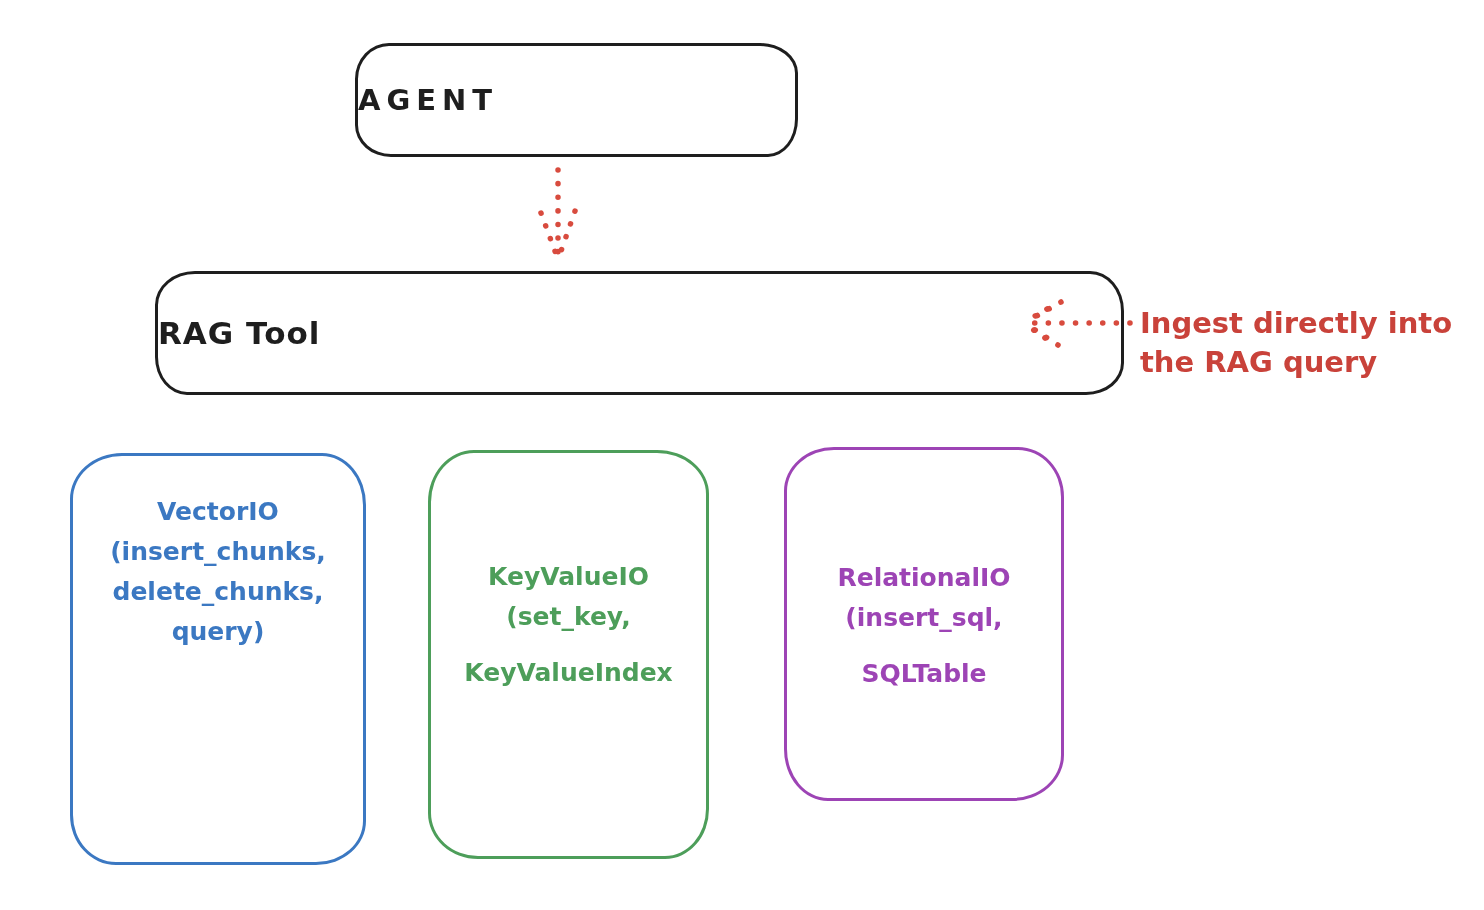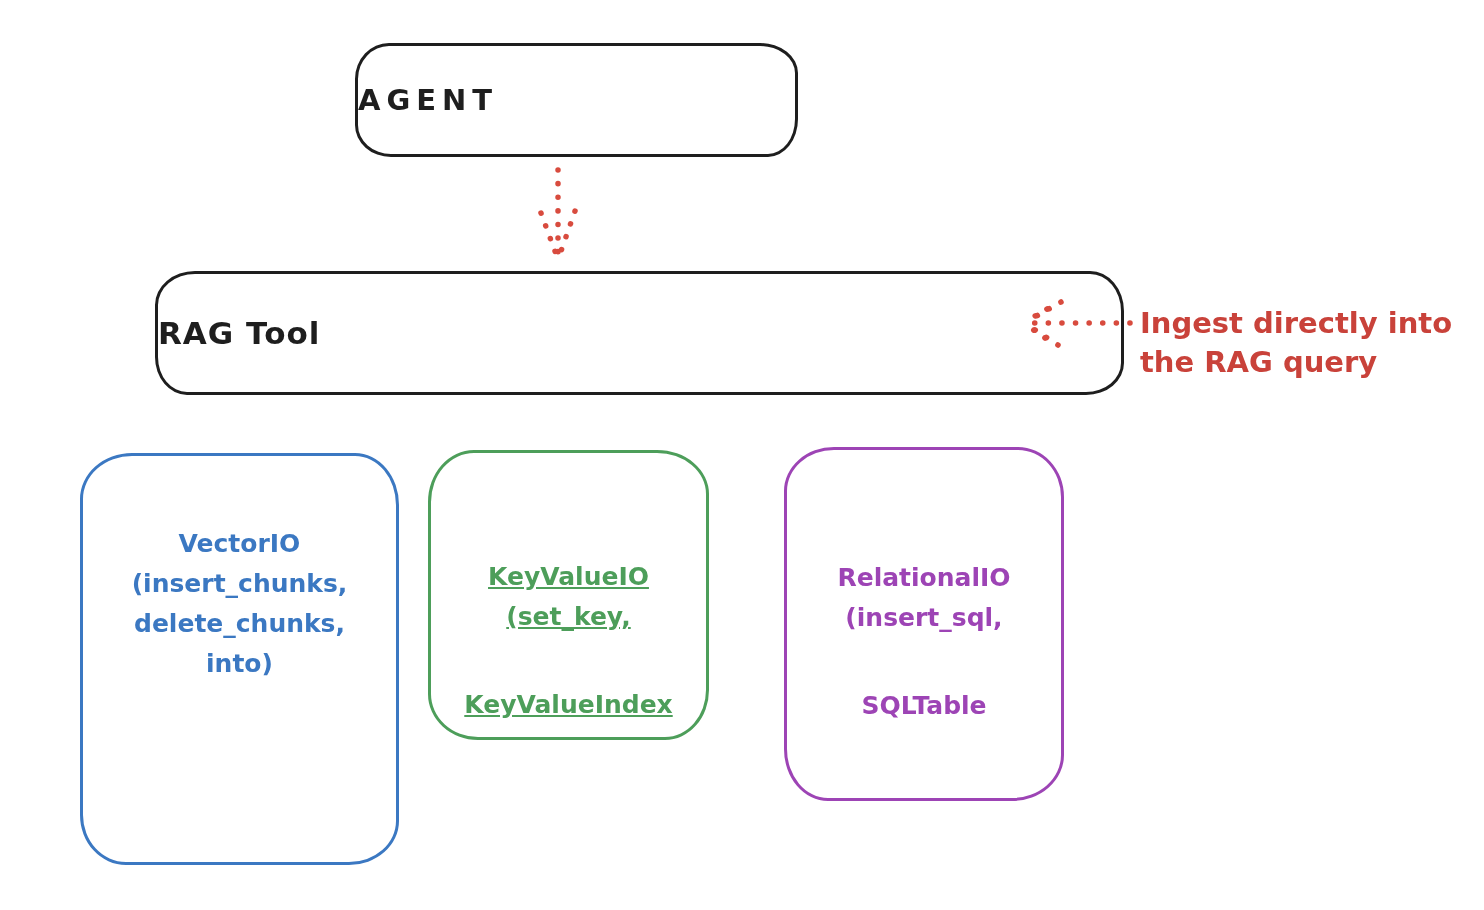--- a/index.html
+++ b/index.html
@@ -44,35 +44,34 @@
     position: absolute;
     background: #ffffff;
     display: flex;
     flex-direction: column;
     align-items: center;
     text-align: center;
     font-weight: bold;
     font-size: 25px;
     line-height: 40px;
   }
-  .store .index-label { margin-top: 48px; }
+  .store .index-label { margin-top: 16px; }
   .store-vector {
-    left: 80px; top: 453px; width: 319px; height: 412px;
+    left: 70px; top: 453px; width: 296px; height: 412px;
     border: 3px solid var(--blue, #3b78c2);
     border-radius: 52px 44px 50px 46px / 46px 52px 44px 50px;
     color: var(--blue, #3b78c2);
-    padding-top: 68px;
+    padding-top: 36px;
   }
   .store-keyvalue {
-    left: 428px; top: 450px; width: 281px; height: 290px;
+    left: 428px; top: 450px; width: 281px; height: 409px;
     border: 3px solid var(--green, #4d9e5a);
     border-radius: 46px 52px 44px 50px / 52px 44px 50px 46px;
     color: var(--green, #4d9e5a);
     padding-top: 104px;
-    text-decoration: underline;
   }
   .store-relational {
     left: 784px; top: 447px; width: 280px; height: 354px;
     border: 3px solid var(--purple, #9d44b5);
     border-radius: 50px 46px 52px 44px / 44px 50px 46px 52px;
     color: var(--purple, #9d44b5);
     padding-top: 108px;
   }
   
   .annotation {
@@ -129,21 +128,21 @@
 
   <div class="annotation">
     <div>Ingest directly into</div>
     <div>the RAG query</div>
   </div>
 
   <div class="store store-vector">
     <div>VectorIO</div>
     <div>(insert_chunks,</div>
     <div>delete_chunks,</div>
-    <div>into)</div>
+    <div>query)</div>
   </div>
 
   <div class="store store-keyvalue">
     <div>KeyValueIO</div>
     <div>(set_key,</div>
     <div class="index-label">KeyValueIndex</div>
   </div>
 
   <div class="store store-relational">
     <div>RelationalIO</div>

